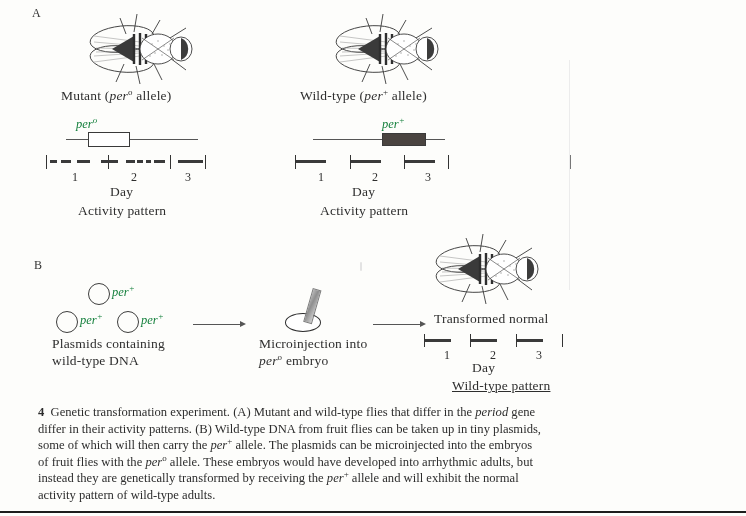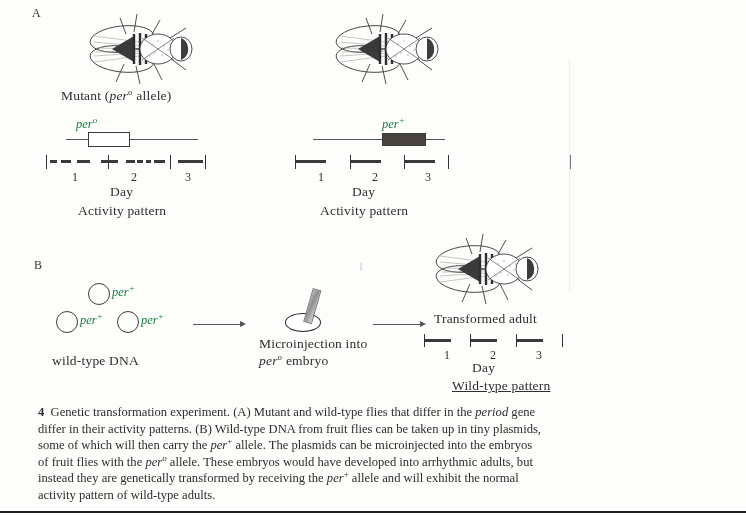--- a/index.html
+++ b/index.html
@@ -146,20 +146,23 @@
         <circle cx="76" cy="33" r="0.7"></circle>
         <circle cx="82" cy="38" r="0.7"></circle>
       <circle cx="73" cy="45" r="0.7"></circle>
         <circle cx="80" cy="47" r="0.7"></circle>
         <circle cx="86" cy="42" r="0.7"></circle>
       <circle cx="68" cy="48" r="0.7"></circle>
         <circle cx="88" cy="36" r="0.7"></circle>
     </g>
   </svg>
 
+  <div class="abs lbl" style="left:300px;top:88px;">
+    <span>Wild-type (</span><span class="ital">per</span><sup class="s">+</sup><span> allele)</span>
+  </div>
 
   <div class="abs lbl-sm ital" style="left:382px;top:117px;">
     <span>per</span><sup class="s">+</sup>
   </div>
   <div class="geneline" style="left:313px;top:139px;width:132px;"></div>
   <div class="genebox filled" style="left:382px;top:133px;width:42px;height:11px;"></div>
 
   <div>
     <div class="tick" style="left:295px;top:155px;height:14px;"></div>
     <div class="tick" style="left:350px;top:155px;height:14px;"></div>
@@ -187,20 +190,21 @@
     <div class="abs lbl-sm ital" style="left:80px;top:313px;">
       <span>per</span><sup class="s">+</sup>
     </div>
 
     <div class="plasmid" style="left:117px;top:311px;width:20px;height:20px;"></div>
     <div class="abs lbl-sm ital" style="left:141px;top:313px;">
       <span>per</span><sup class="s">+</sup>
     </div>
   </div>
 
+  <div class="abs lbl" style="left:52px;top:336px;">Plasmids containing</div>
   <div class="abs lbl" style="left:52px;top:353px;">wild-type DNA</div>
 
   <div>
     <div class="arrowline" style="left:193px;top:324px;width:48px;"></div>
     <div class="arrowhead" style="left:240px;top:321px;"></div>
   </div>
 
   <div>
     <div class="embryo" style="left:285px;top:313px;width:34px;height:17px;"></div>
     <div class="needle" style="left:303px;top:288px;width:7px;height:33px;transform:rotate(16deg);"></div>
@@ -236,21 +240,21 @@
         <circle cx="76" cy="33" r="0.7"></circle>
         <circle cx="82" cy="38" r="0.7"></circle>
       <circle cx="73" cy="45" r="0.7"></circle>
         <circle cx="80" cy="47" r="0.7"></circle>
         <circle cx="86" cy="42" r="0.7"></circle>
       <circle cx="68" cy="48" r="0.7"></circle>
         <circle cx="88" cy="36" r="0.7"></circle>
     </g>
   </svg>
 
-  <div class="abs lbl" style="left:434px;top:311px;">Transformed adult</div>
+  <div class="abs lbl" style="left:434px;top:311px;">Transformed normal</div>
 
   <div>
     <div class="tick" style="left:424px;top:334px;height:13px;"></div>
     <div class="tick" style="left:470px;top:334px;height:13px;"></div>
     <div class="tick" style="left:516px;top:334px;height:13px;"></div>
     <div class="tick" style="left:562px;top:334px;height:13px;"></div>
     <div class="dash" style="left:425px;top:339px;width:26px;"></div>
     <div class="dash" style="left:471px;top:339px;width:26px;"></div>
     <div class="dash" style="left:517px;top:339px;width:26px;"></div>
     <div class="daynum" style="left:444px;top:348px;">1</div>

